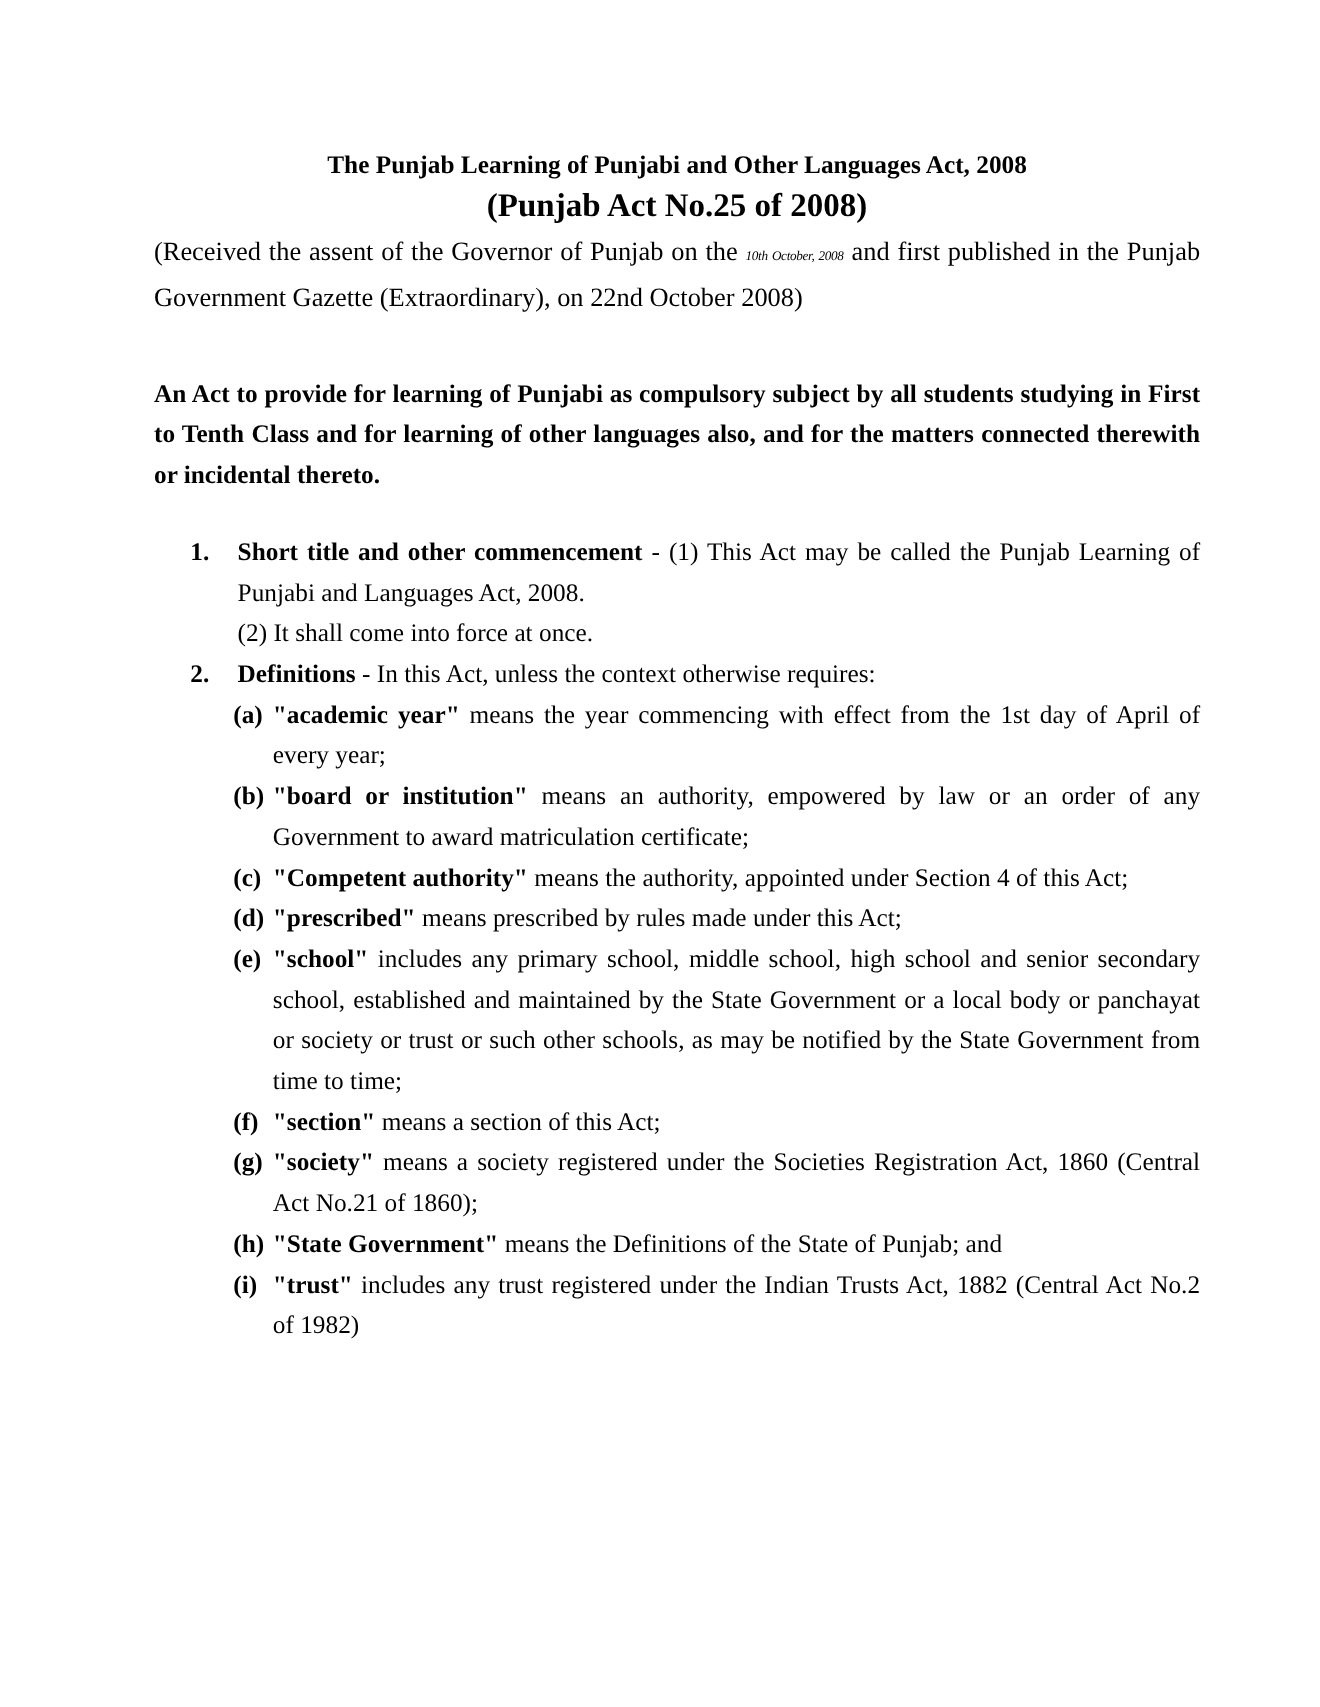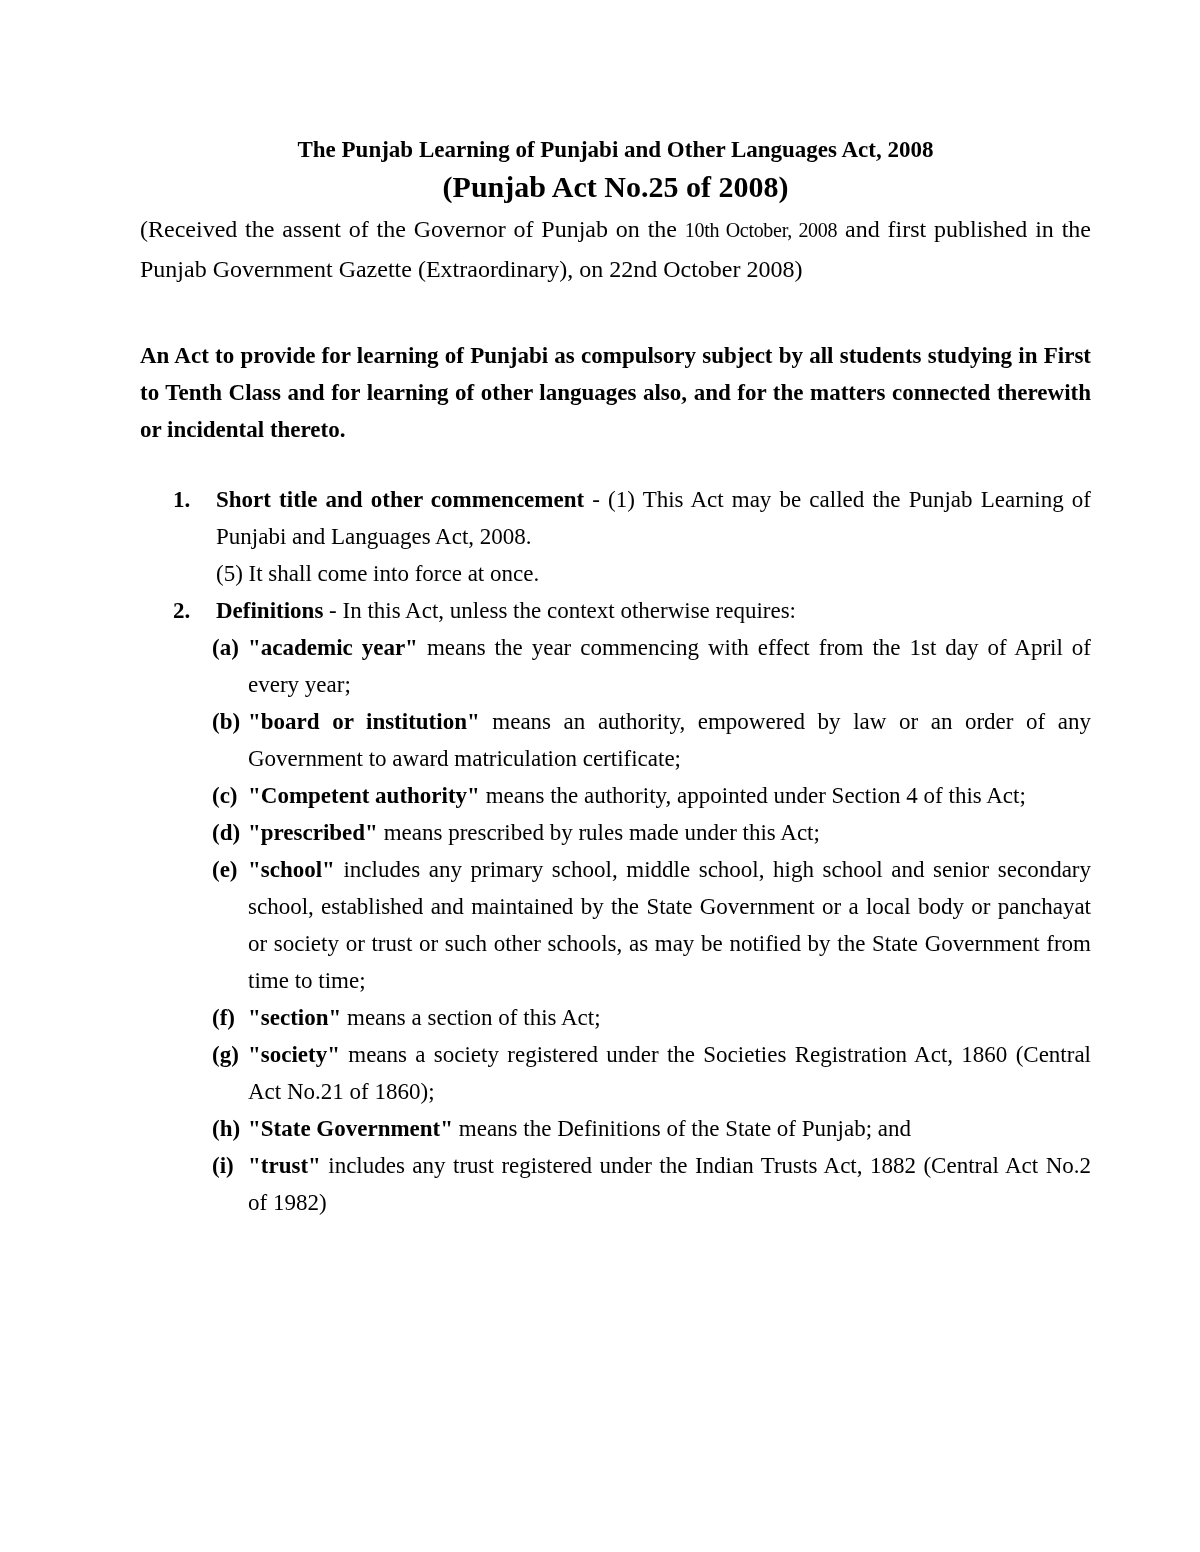--- a/index.html
+++ b/index.html
@@ -27,22 +27,23 @@
     font-size: 30px;
   }
   .assent-note {
     margin-top: 5px;
     margin-bottom: 41px;
     font-size: 24px;
     line-height: 39px;
     text-align: justify;
   }
   .assent-date {
-    font-size: 20px;
+    font-size: 12px;
     letter-spacing: -0.3px;
+    font-style: italic;
   }
   .act-purpose {
     font-weight: bold;
     text-align: justify;
     margin-bottom: 33px;
     margin-top: 48px;
   }
   .enacting-clause {
     text-align: justify;
     margin-bottom: 40px;
@@ -83,21 +84,21 @@
   <div class="doc-subtitle">(Punjab Act No.25 of 2008)</div>
 
   <p class="assent-note"><span>(Received the assent of the Governor of Punjab on the </span><span class="assent-date">10th October, 2008</span><span> and first published in the Punjab Government Gazette (Extraordinary), on 22nd October 2008)</span></p>
 
   <p class="act-purpose">An Act to provide for learning of Punjabi as compulsory subject by all students studying in First to Tenth Class and for learning of other languages also, and for the matters connected therewith or incidental thereto.</p>
 
 
   <div class="sec">
     <span class="num">1.</span><span class="bold">Short title and other commencement</span><span> - (1) This Act may be called the Punjab Learning of Punjabi and Languages Act, 2008.</span>
   </div>
-  <div class="subclause">(5) It shall come into force at once.</div>
+  <div class="subclause">(2) It shall come into force at once.</div>
 
   <div class="sec">
     <span class="num">2.</span><span class="bold">Definitions</span><span> - In this Act, unless the context otherwise requires:</span>
   </div>
 
   <div class="def">
     <span class="letter">(a)</span><span class="bold">"academic year"</span><span> means the year commencing with effect from the 1st day of April of every year;</span>
   </div>
 
   <div class="def">

